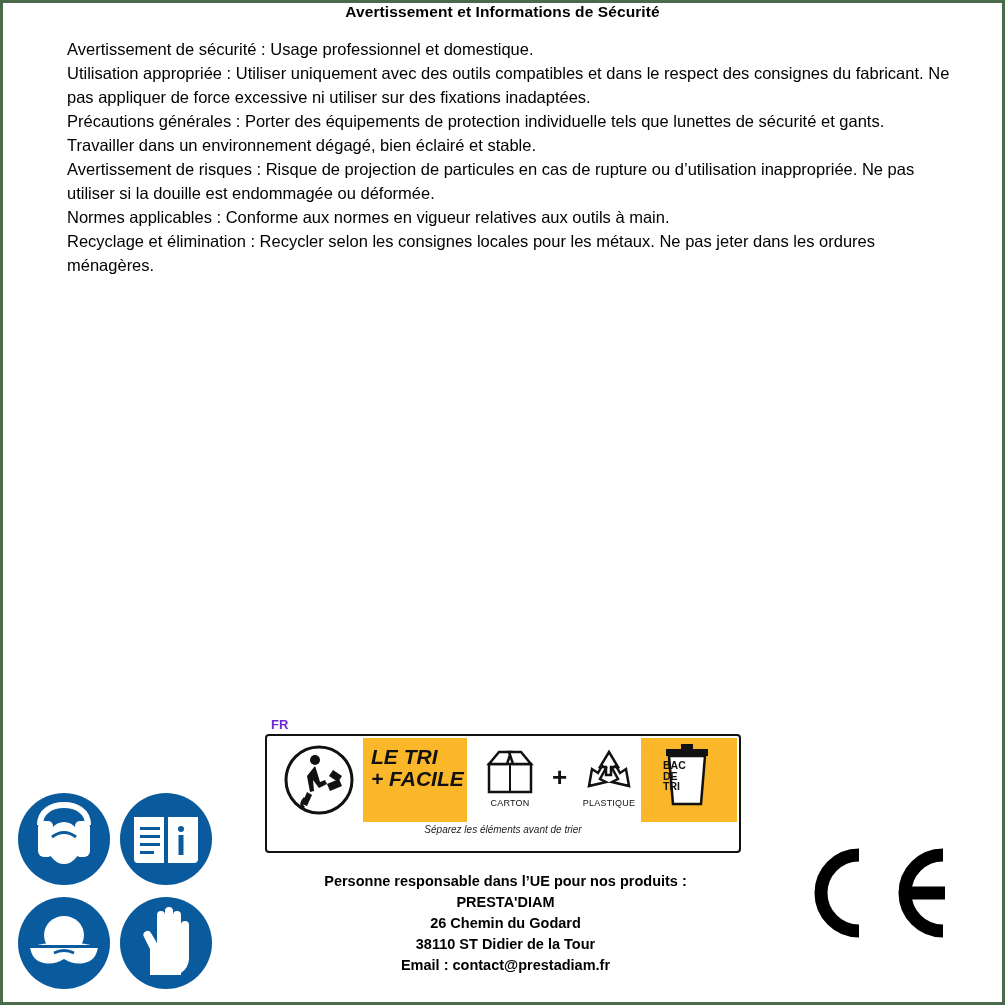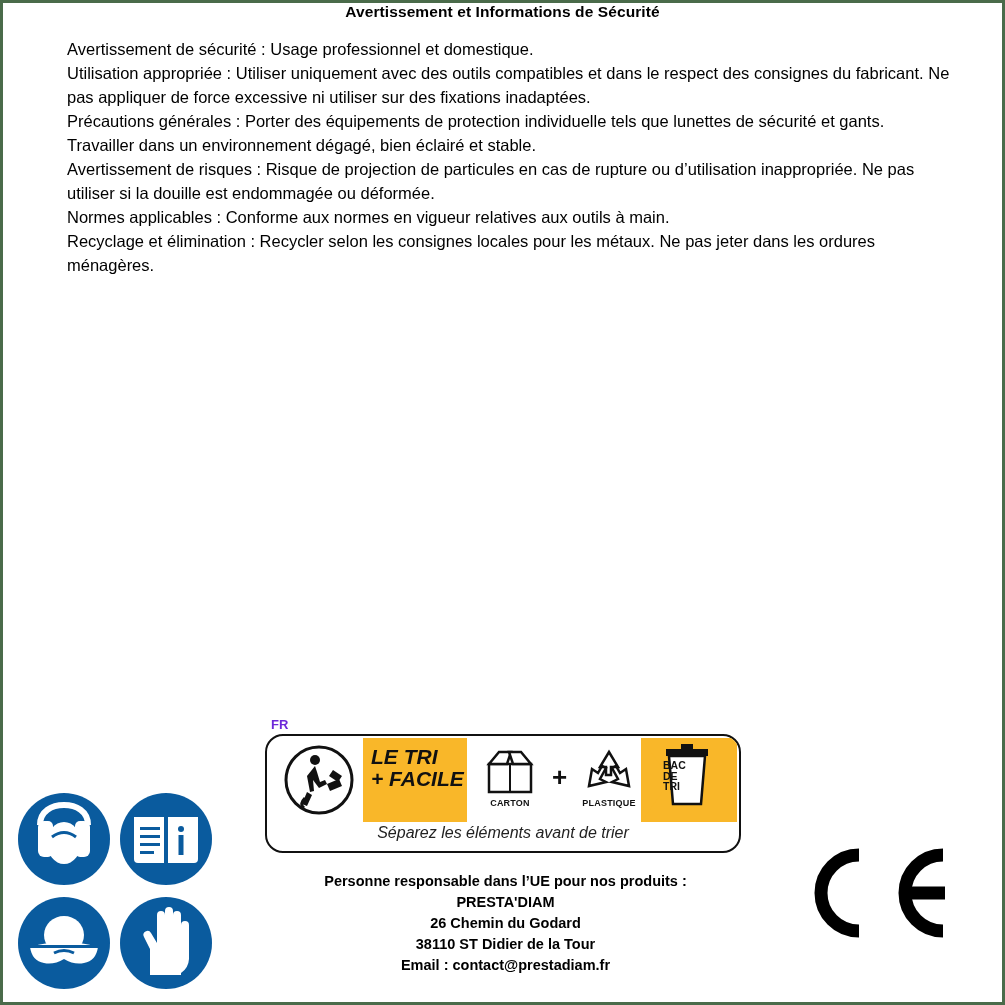--- a/index.html
+++ b/index.html
@@ -86,21 +86,21 @@
     font-weight: bold;
     color: #6d28d9;
   }
   .tri-box {
     position: absolute;
     left: 0px;
     top: 17px;
     width: 472px;
     height: 115px;
     border: 2px solid #111111;
-    border-radius: 18px;
+    border-radius: 4px;
     background: #ffffff;
     overflow: hidden;
   }
   .tri-yellow {
     position: absolute;
     left: 96px;
     top: 2px;
     width: 374px;
     height: 84px;
     background: #f9b729;
@@ -145,28 +145,28 @@
     line-height: 10.5px;
     color: #111;
     text-align: left;
   }
   .tri-footer {
     position: absolute;
     left: 0;
     top: 88px;
     width: 472px;
     text-align: center;
-    font-size: 16px;
+    font-size: 10px;
     font-style: italic;
     color: #222;
   }
   .icon-caption {
     position: absolute;
     font-size: 9px;
-    font-weight: bold;
+    font-weight: normal;
     text-align: center;
     color: #111;
     letter-spacing: .2px;
   }
   .plus-sign {
     position: absolute;
     left: 285px;
     top: 26px;
     font-size: 26px;
     font-weight: bold;

